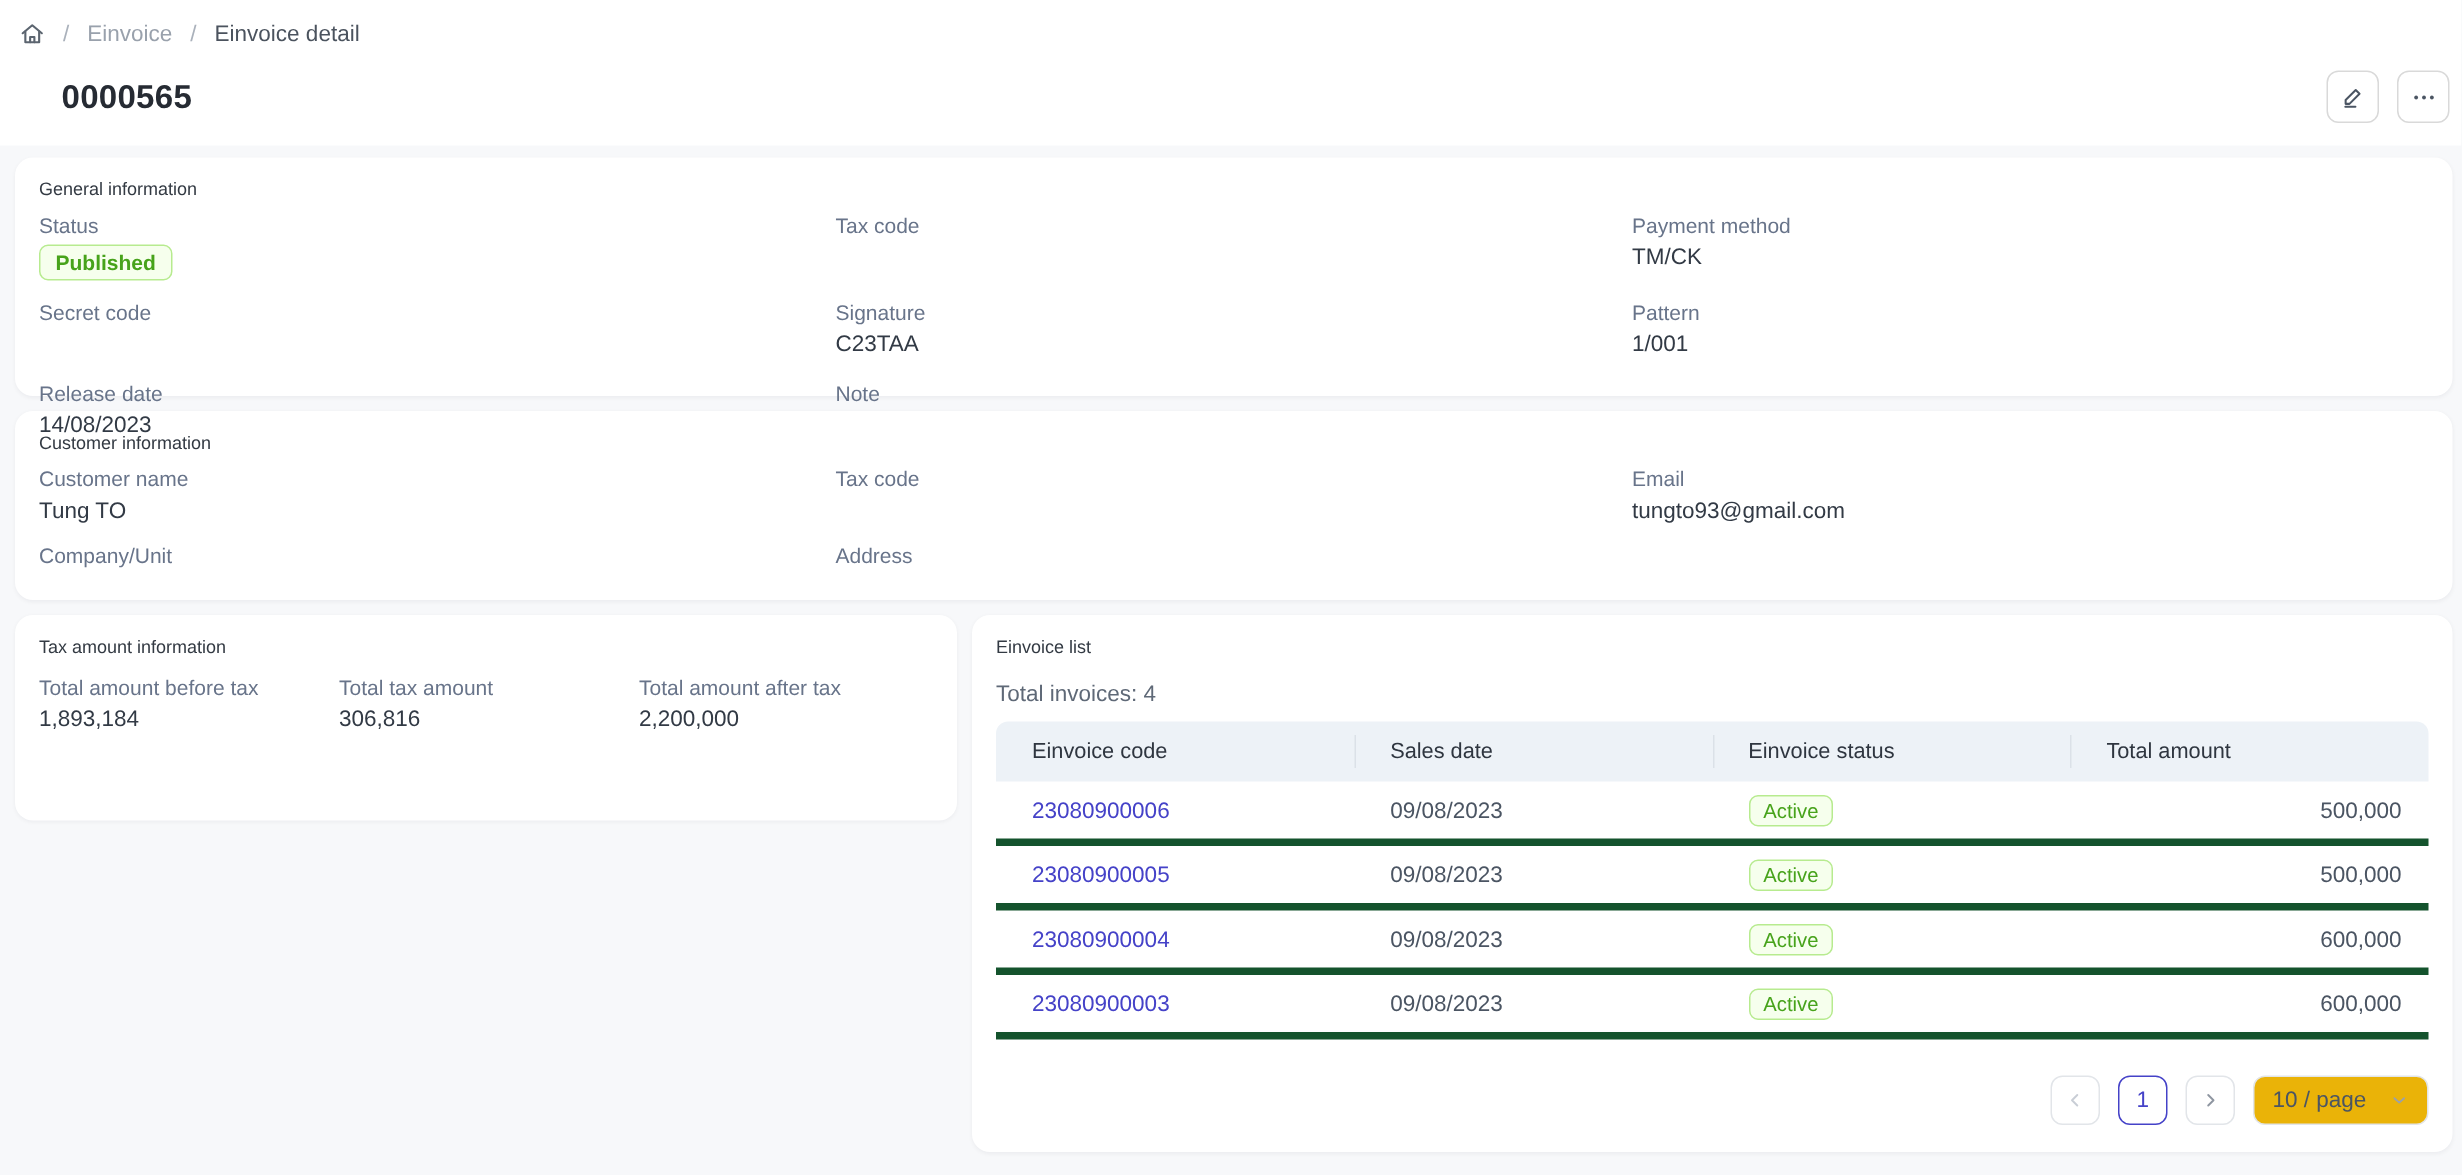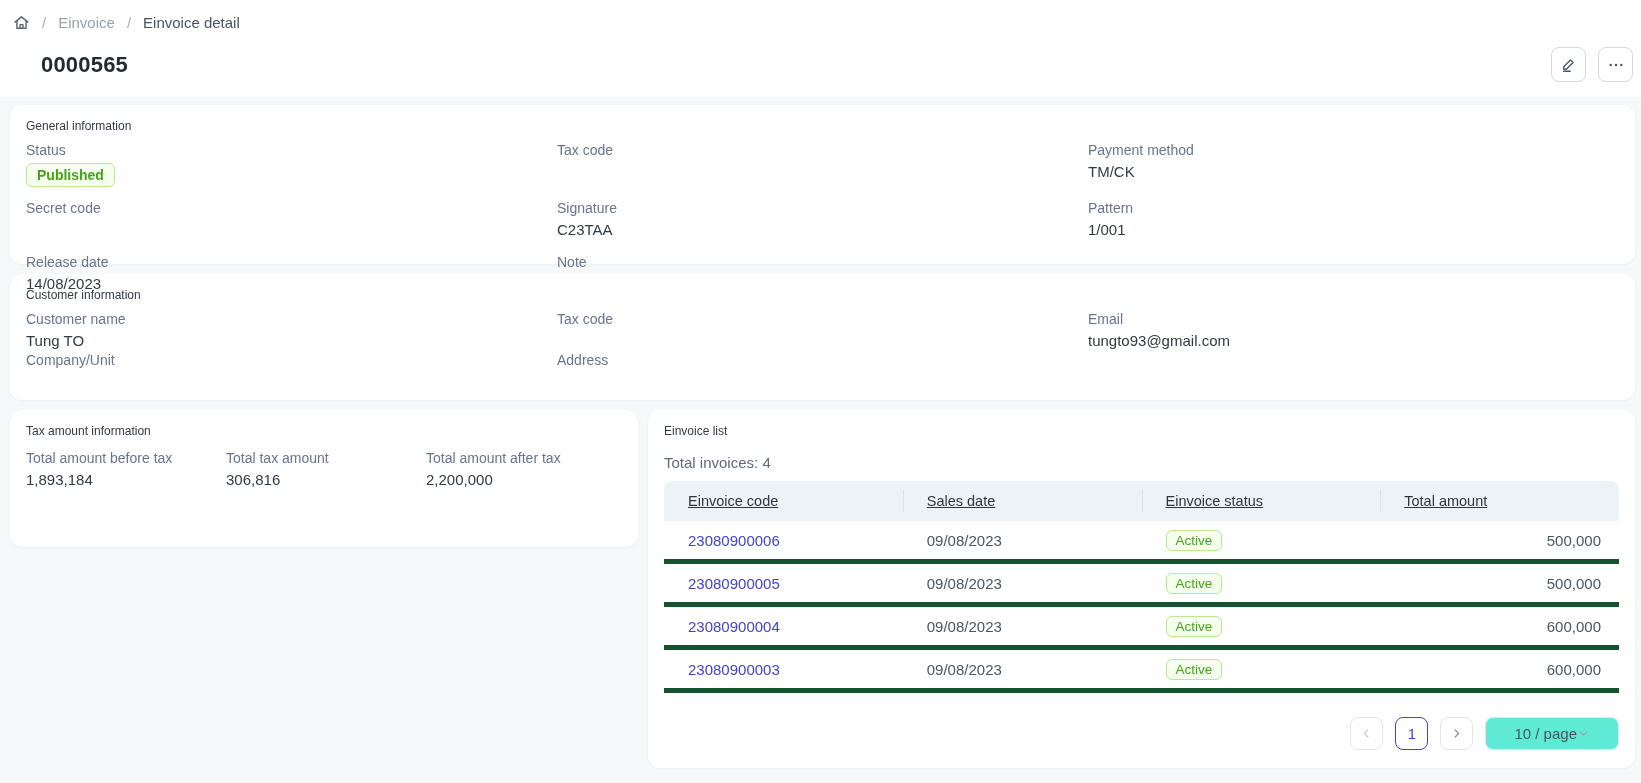--- a/index.html
+++ b/index.html
@@ -54,21 +54,21 @@
   .total-invoices { font-size:15px; color:#5f6977; margin-top:16px; }
   .etable { margin-top:10px; }
   .thead {
     display:grid; grid-template-columns:1fr 1fr 1fr 1fr;
     background:#edf2f7; border-radius:8px 8px 0 0;
     height:40px; align-items:center;
   }
   .th {
     font-size:14.5px; font-weight:500; color:#2f3640;
     padding-left:24px; position:relative; height:100%;
-    display:flex; align-items:center;text-decoration:underline;
+    display:flex; align-items:center;
   }
   .th + .th::before {
     content:""; position:absolute; left:0; top:9px;
     width:1px; height:22px; background:#dbe1e8;
   }
   .trow {
     display:grid; grid-template-columns:1fr 1fr 1fr 1fr;
     height:43px; align-items:center;
     border-bottom:5px solid #14532d;
     font-size:15px;
@@ -82,24 +82,24 @@
   .pg-btn {
     width:33px; height:33px; background:#fff;
     border:1px solid #e2e5e9; border-radius:8px;
     display:flex; align-items:center; justify-content:center;
     cursor:pointer; font-size:15px;
   }
   .pg-prev { color:#c9ced6; }
   .pg-next { color:#8f96a1; }
   .pg-current { border-color:#4542c8; color:#4542c8; }
   .page-size {
-    height:33px; min-width:117px; background:#5eead4;
+    height:33px; min-width:117px; background:#eab308;
     border:1px solid #e2e5e9; border-radius:8px;
     display:flex; align-items:center; justify-content:space-between;
-    padding:0 28px; color:#4b5563; font-size:15px; cursor:pointer;
+    padding:0 12px; color:#4b5563; font-size:15px; cursor:pointer;
   }
   .page-size .chev { color:#9aa1ab; display:flex; }
 </style>
 </head>
 <body>
 
 <div class="topbar">
   <div class="breadcrumb">
     <span class="home-icon">
       <svg width="17" height="17" viewBox="0 0 24 24" fill="none" stroke="currentColor" stroke-width="2" stroke-linejoin="round" stroke-linecap="round">
@@ -172,21 +172,21 @@
       </div>
       <div>
         <div class="field-label">Note</div>
         <div class="field-value"></div>
       </div>
     </div>
   </section>
 
   <section class="card" style="height:126px">
     <div class="card-title">Customer information</div>
-    <div class="fields-grid" style="row-gap:0;">
+    <div class="fields-grid" style="row-gap:10px;">
       <div>
         <div class="field-label">Customer name</div>
         <div class="field-value">Tung TO</div>
       </div>
       <div>
         <div class="field-label">Tax code</div>
         <div class="field-value"></div>
       </div>
       <div>
         <div class="field-label">Email</div>

